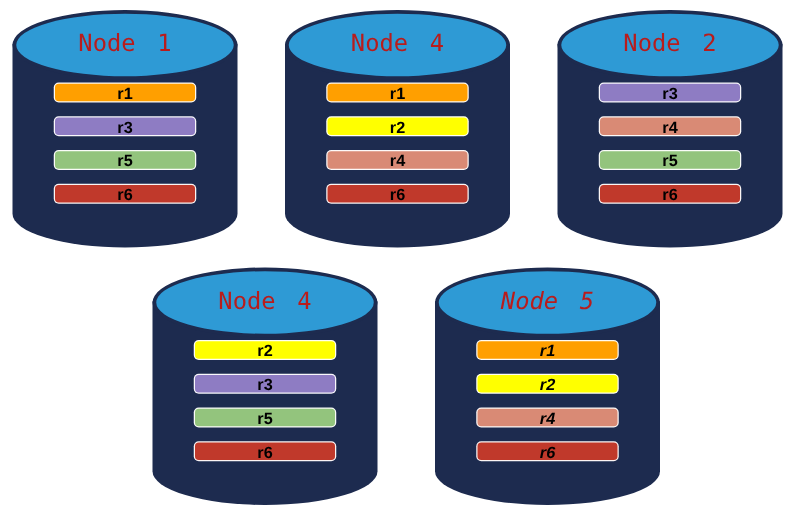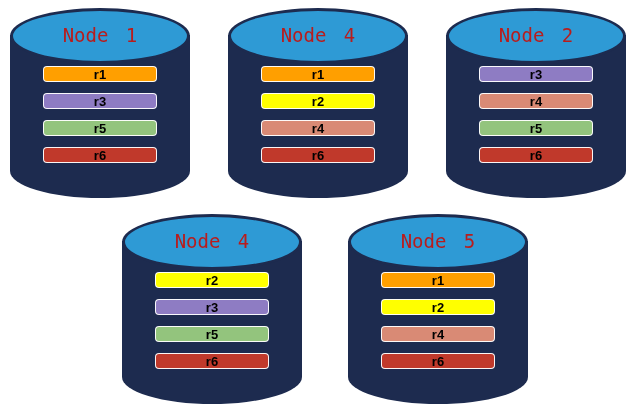--- a/index.html
+++ b/index.html
@@ -116,21 +116,21 @@
     <div class="cyl-top"></div>
     <div class="cyl-title">Node 4</div>
     <div class="bars">
       <div class="bar" style="background: rgb(255, 255, 0);">r2</div>
       <div class="bar" style="background: rgb(142, 124, 195);">r3</div>
       <div class="bar" style="background: rgb(147, 196, 125);">r5</div>
       <div class="bar" style="background: rgb(192, 57, 43);">r6</div>
     </div>
   </div>
 
-  <div class="cyl" style="left: 348px; top: 214px; --body-color: #1D2B4F; --top-color: #2E9AD5;">
+  <div class="cyl" style="left: 348px; top: 214px; font-style: italic; --body-color: #1D2B4F; --top-color: #2E9AD5;">
     <div class="cyl-body"></div>
     <div class="cyl-top"></div>
     <div class="cyl-title">Node 5</div>
     <div class="bars">
       <div class="bar" style="background: rgb(255, 159, 0);">r1</div>
       <div class="bar" style="background: rgb(255, 255, 0);">r2</div>
       <div class="bar" style="background: rgb(217, 138, 117);">r4</div>
       <div class="bar" style="background: rgb(192, 57, 43);">r6</div>
     </div>
   </div>

